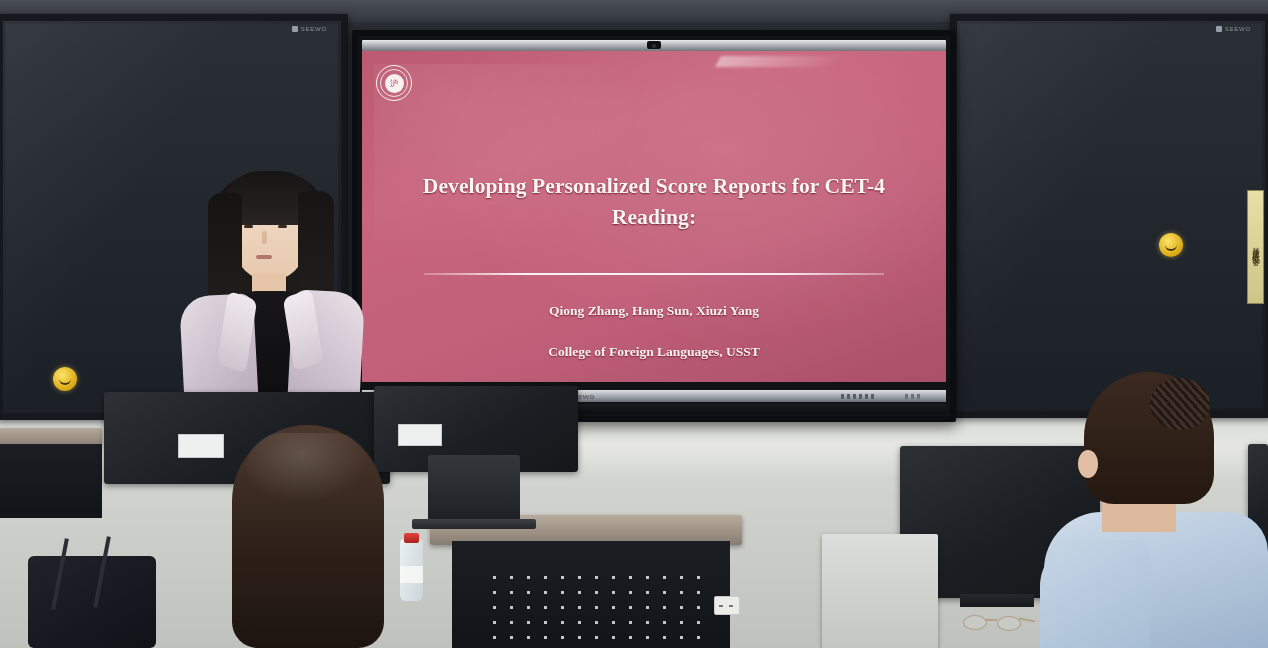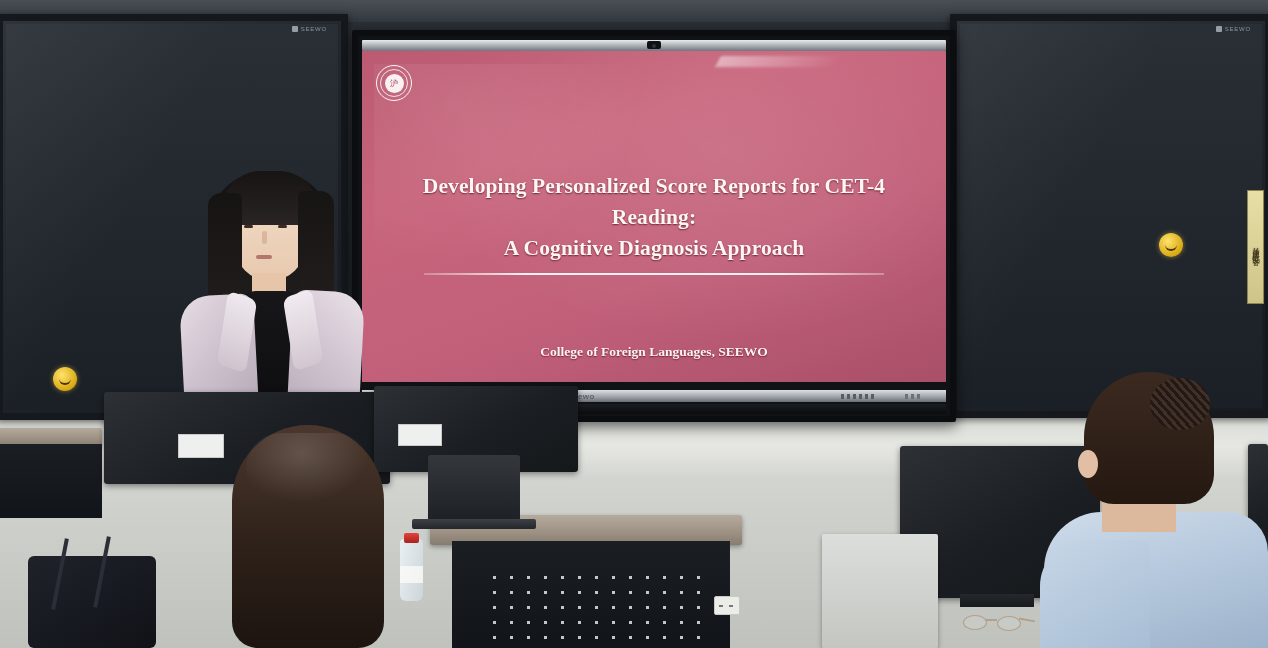--- a/index.html
+++ b/index.html
@@ -238,26 +238,26 @@
       <div class="glare2"></div>
 
       <div class="logo-row">
         <div class="crest">
           <span>沪</span>
         </div>
       </div>
 
       <div class="slide-title">
         <div>Developing Personalized Score Reports for CET-4 Reading:</div>
-        <div>A Cognitive Diagnosis Approach</div>
       </div>
 
       <div class="rule"></div>
 
-      <div class="slide-affil">College of Foreign Languages, SEEWO</div>
+      <div class="slide-authors">Qiong Zhang, Hang Sun, Xiuzi Yang</div>
+      <div class="slide-affil">College of Foreign Languages, USST</div>
     </div>
 
     <div class="bezel-bot">
       <span class="seewo">seewo</span>
       <span class="ctrl-dots">
           <i></i>
           <i></i>
           <i></i>
           <i></i>
           <i></i>

